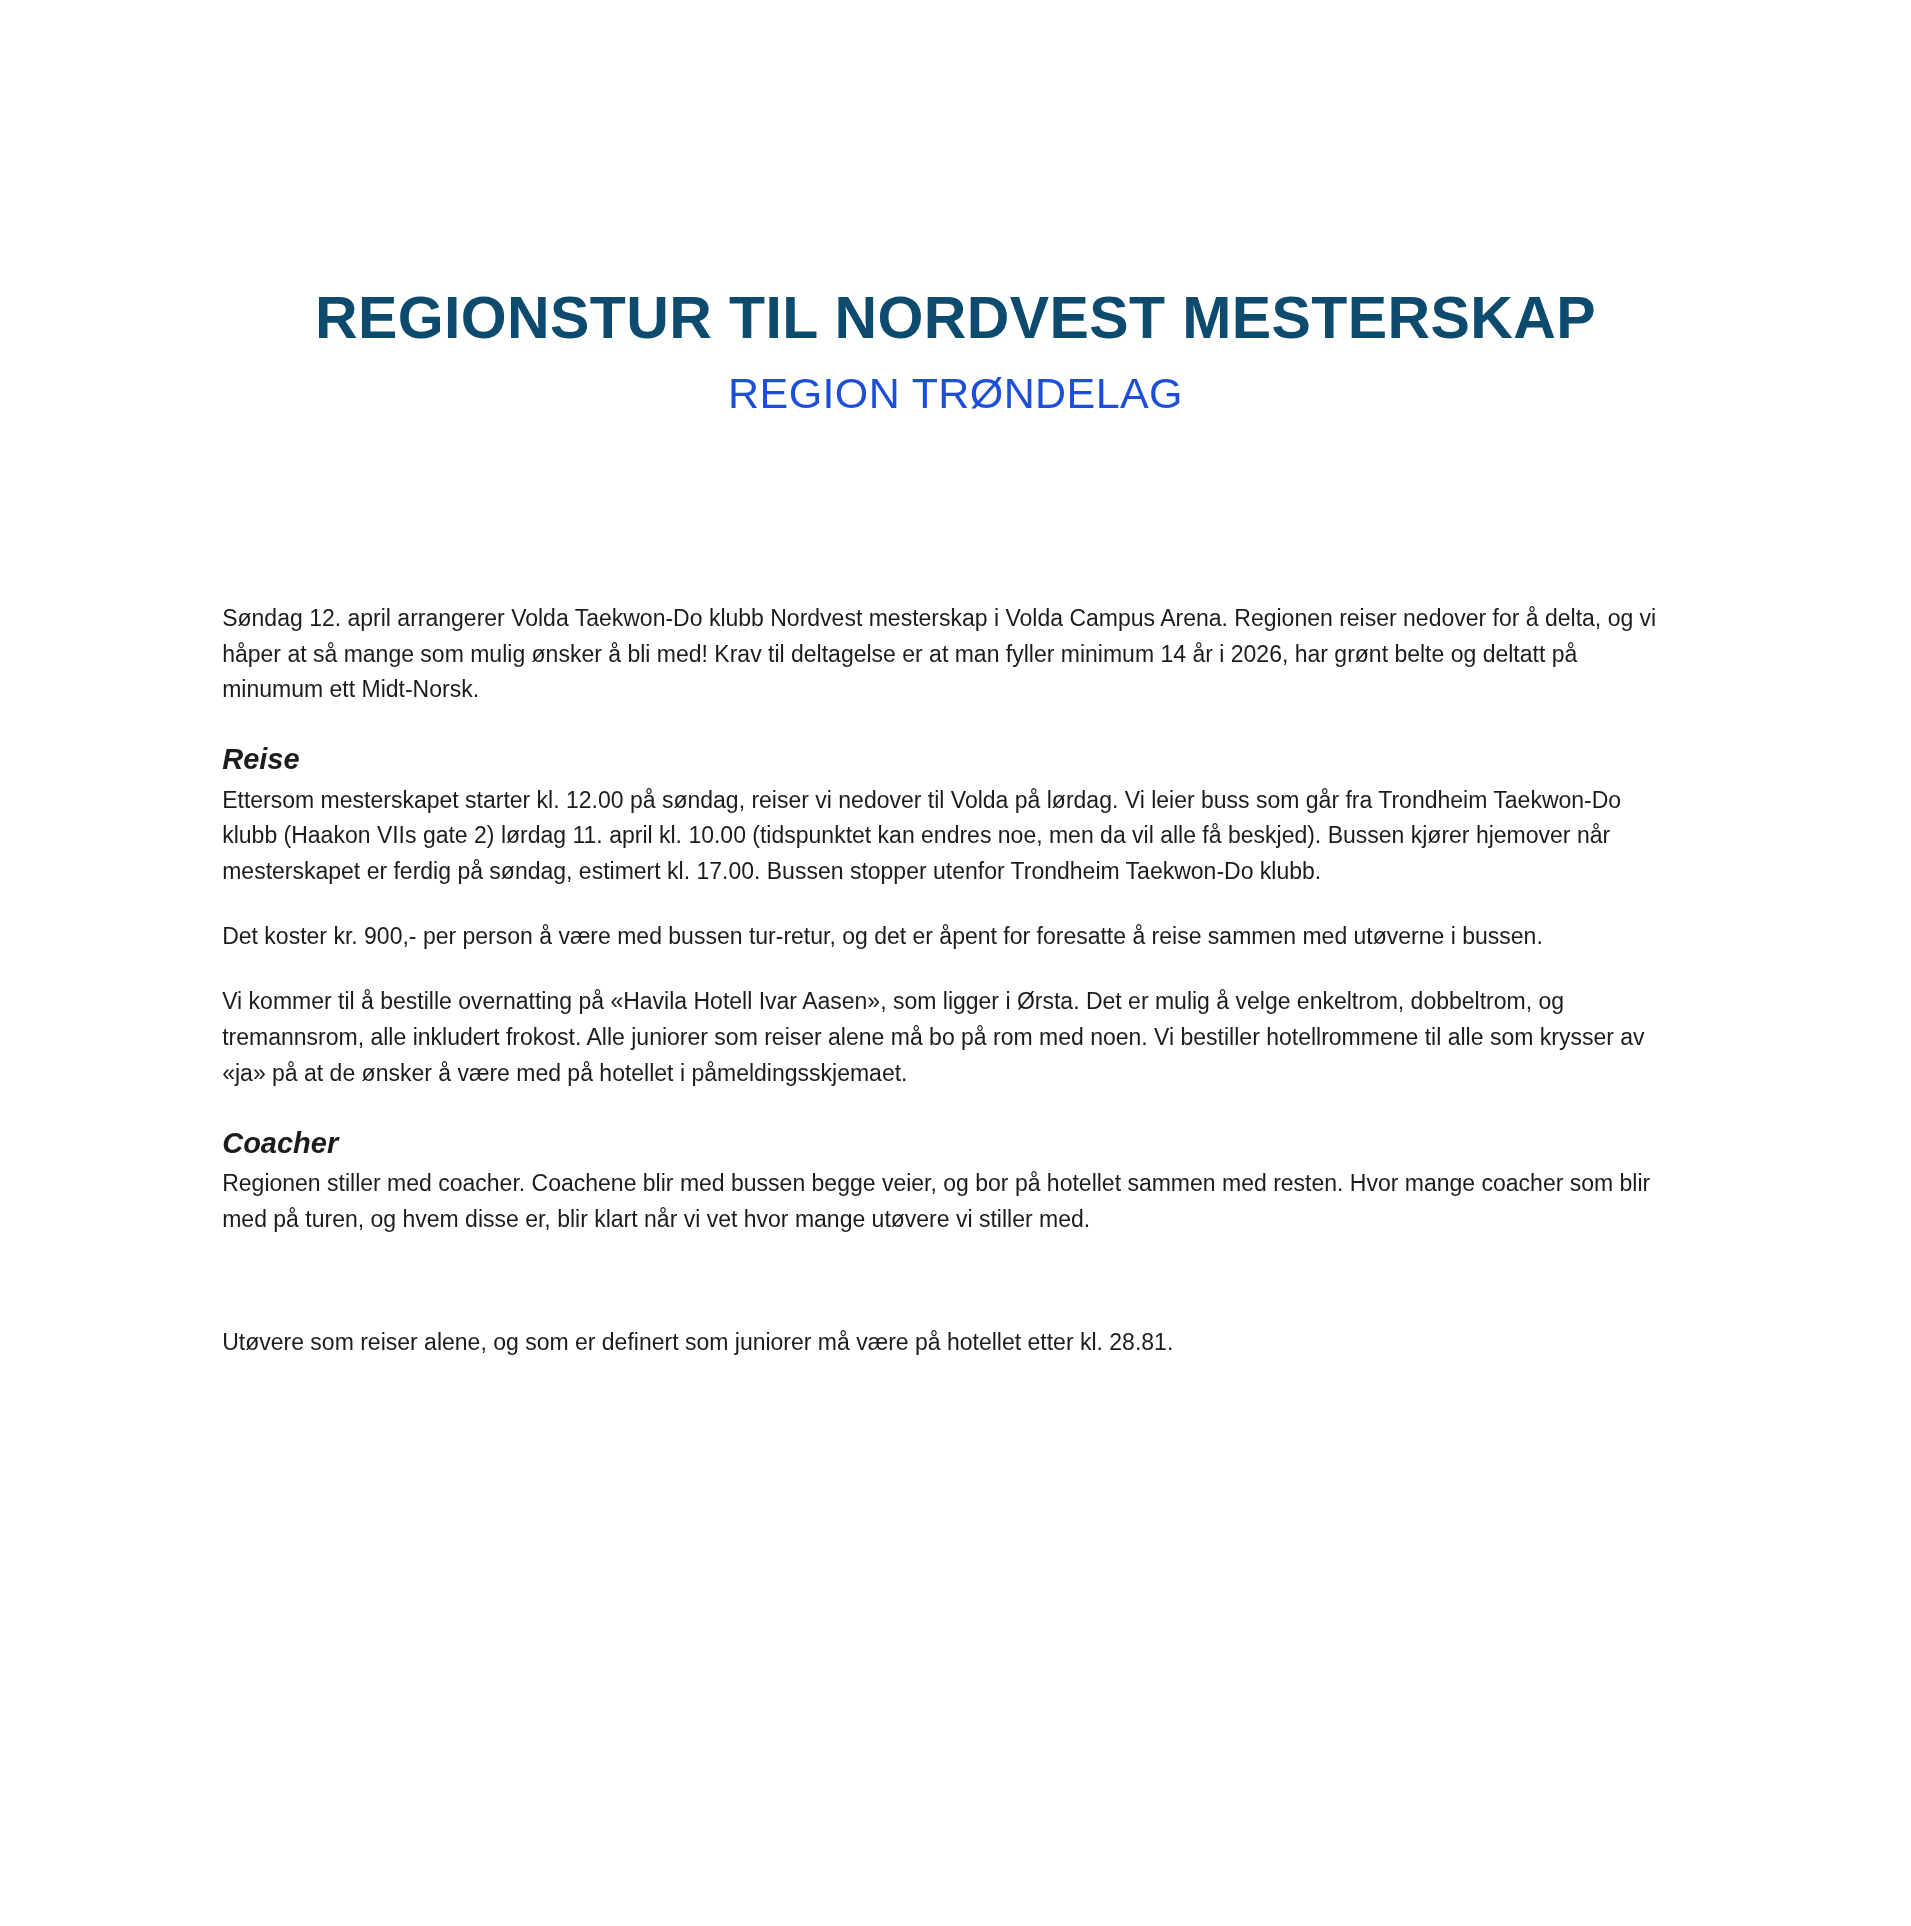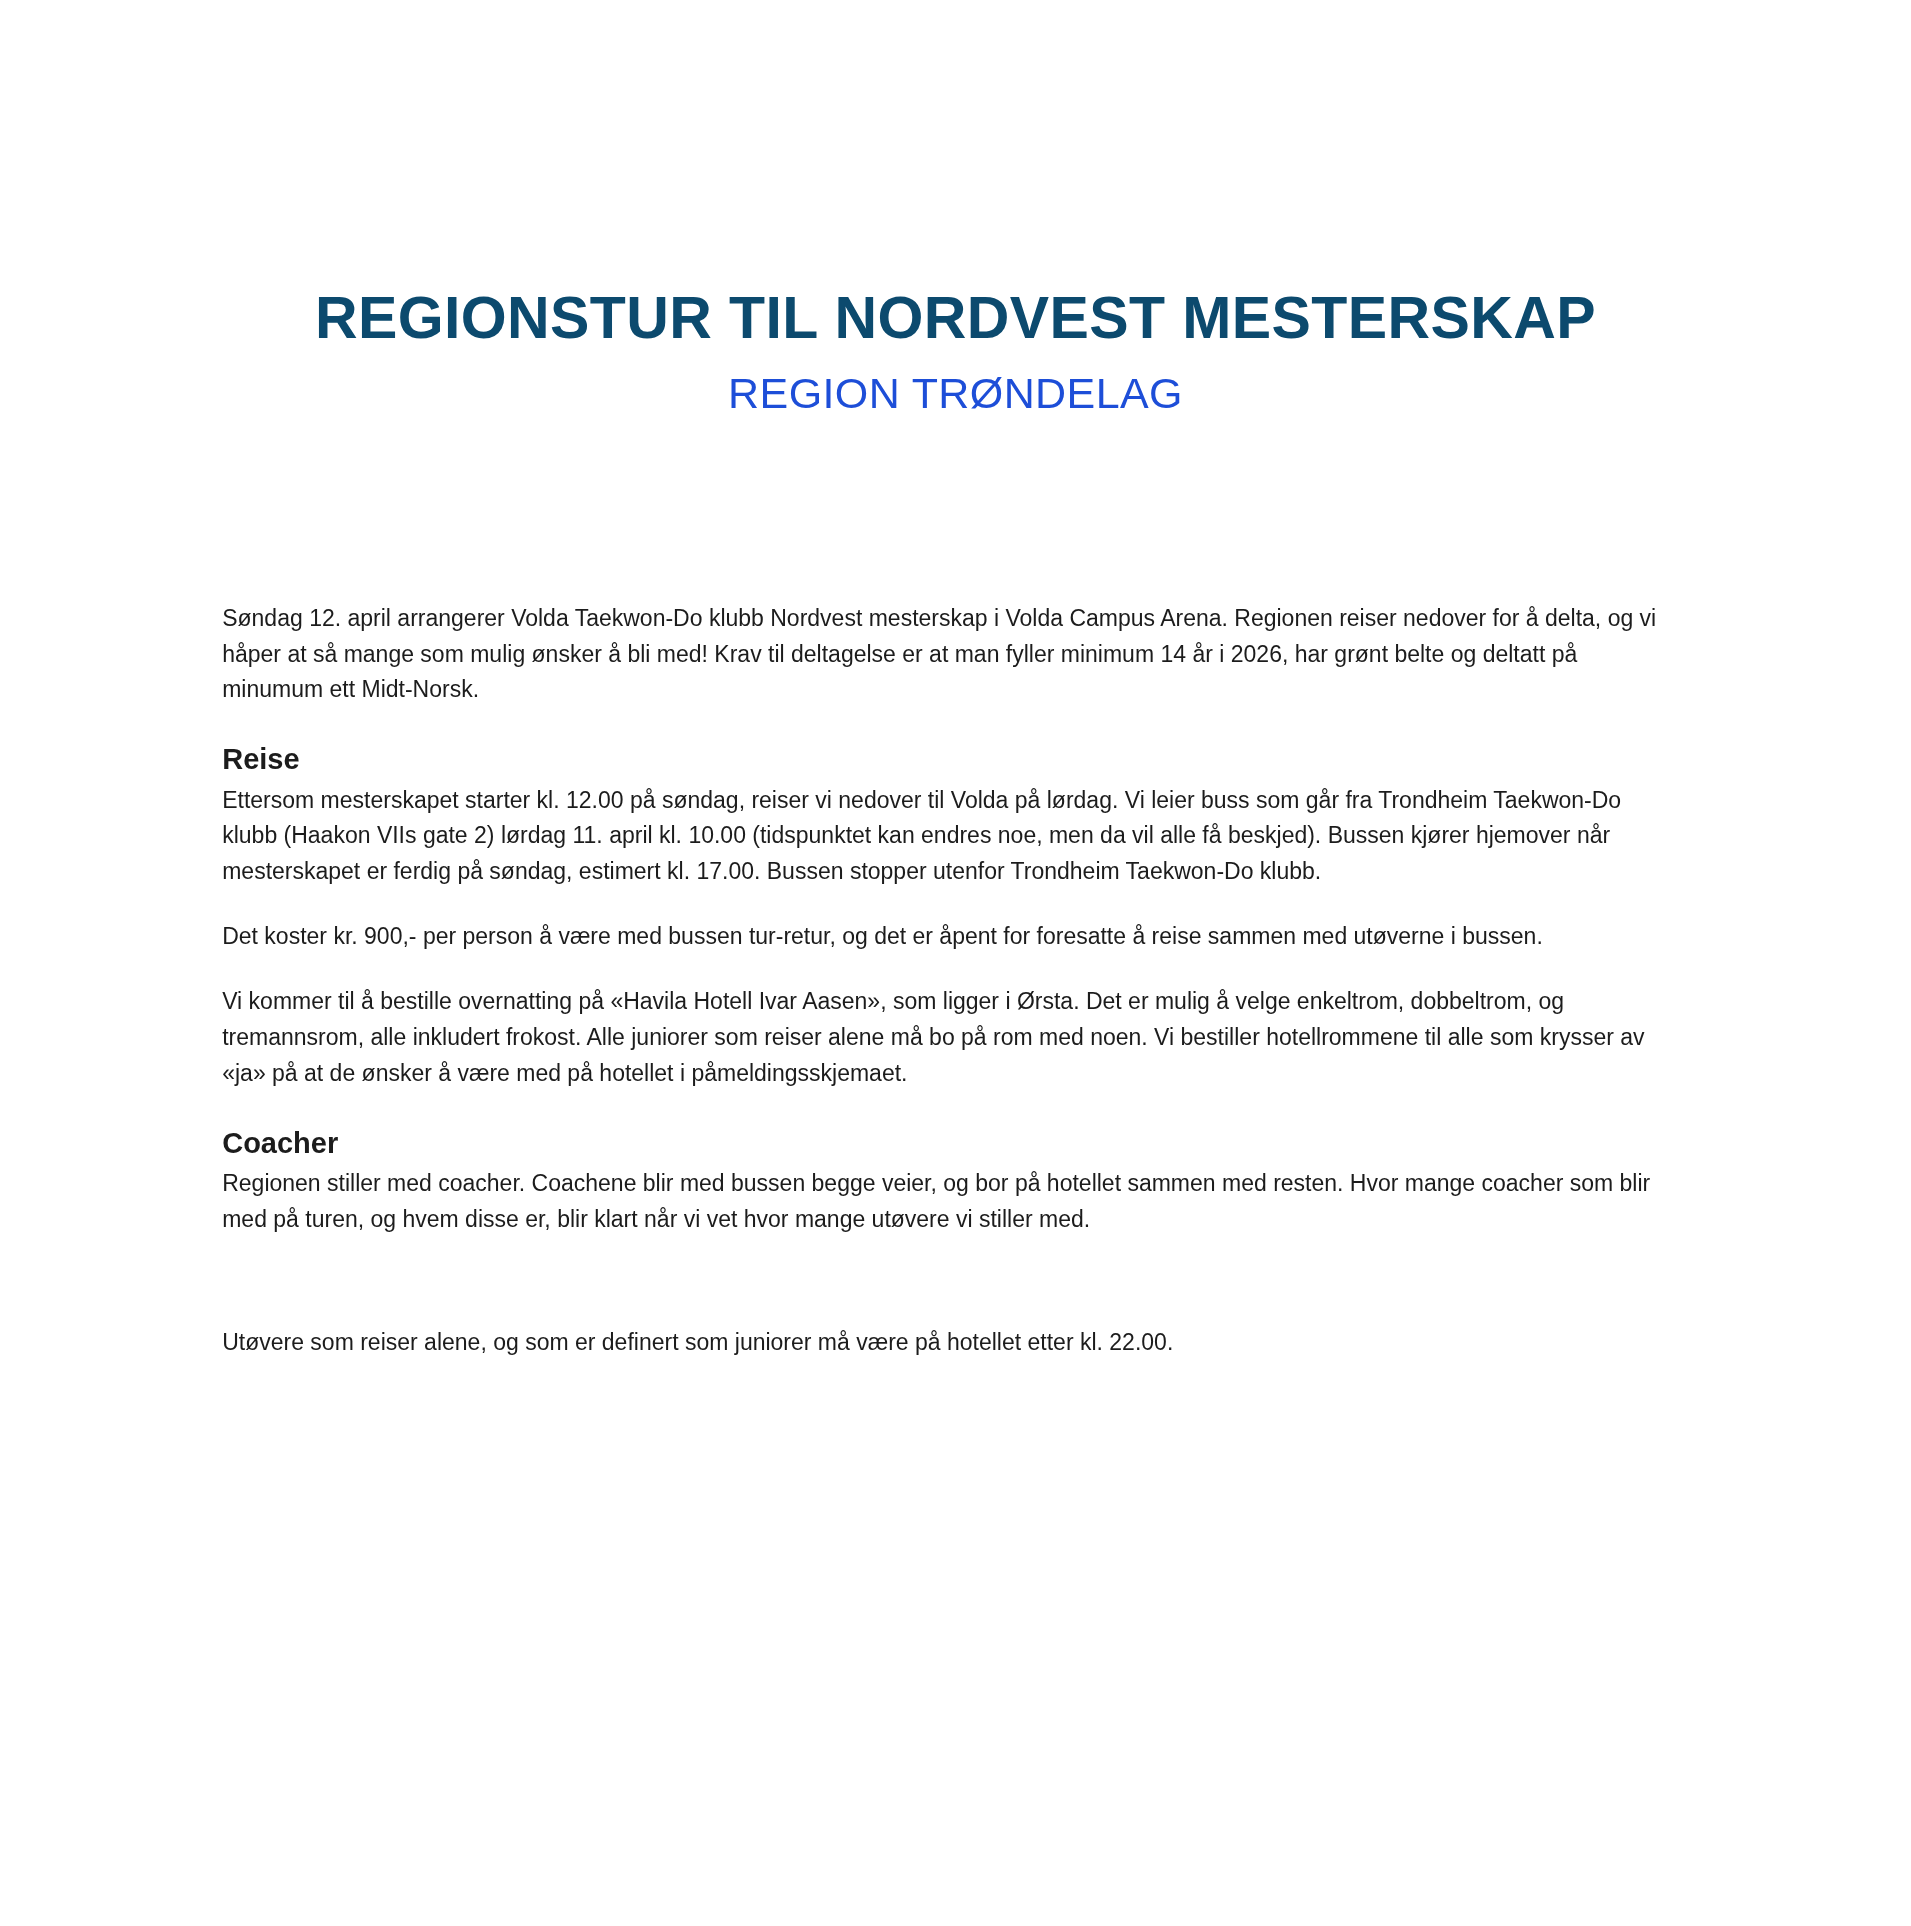--- a/index.html
+++ b/index.html
@@ -57,20 +57,21 @@
     margin: 0 0 29px 0;
     color: #1c1c1c;
     text-align: left;
   }
   h2.section {
     font-size: 29px;
     font-weight: bold;
     line-height: 1.56;
     margin: 0 0 0 0;
     color: #1c1c1c;
+    font-style: italic;
   }
   .gap-large { height: 58px; }
 </style>
 </head>
 <body>
 
 <div class="page">
   <div class="content">
 
     <div class="title-block">
@@ -86,18 +87,18 @@
       <p class="para">Ettersom mesterskapet starter kl. 12.00 på søndag, reiser vi nedover til Volda på lørdag. Vi leier buss som går fra Trondheim Taekwon-Do klubb (Haakon VIIs gate 2) lørdag 11. april kl. 10.00 (tidspunktet kan endres noe, men da vil alle få beskjed). Bussen kjører hjemover når mesterskapet er ferdig på søndag, estimert kl. 17.00. Bussen stopper utenfor Trondheim Taekwon-Do klubb.</p>
       <p class="para">Det koster kr. 900,- per person å være med bussen tur-retur, og det er åpent for foresatte å reise sammen med utøverne i bussen.</p>
 
       <p class="para">Vi kommer til å bestille overnatting på «Havila Hotell Ivar Aasen», som ligger i Ørsta. Det er mulig å velge enkeltrom, dobbeltrom, og tremannsrom, alle inkludert frokost. Alle juniorer som reiser alene må bo på rom med noen. Vi bestiller hotellrommene til alle som krysser av «ja» på at de ønsker å være med på hotellet i påmeldingsskjemaet.</p>
 
       <h2 class="section">Coacher</h2>
       <p class="para">Regionen stiller med coacher. Coachene blir med bussen begge veier, og bor på hotellet sammen med resten. Hvor mange coacher som blir med på turen, og hvem disse er, blir klart når vi vet hvor mange utøvere vi stiller med.</p>
 
       <div class="gap-large"></div>
 
-      <p class="para">Utøvere som reiser alene, og som er definert som juniorer må være på hotellet etter kl. 22.00.</p>
+      <p class="para">Utøvere som reiser alene, og som er definert som juniorer må være på hotellet etter kl. 28.81.</p>
 
     </div>
   </div>
 </div>
 
 
 </body></html>

